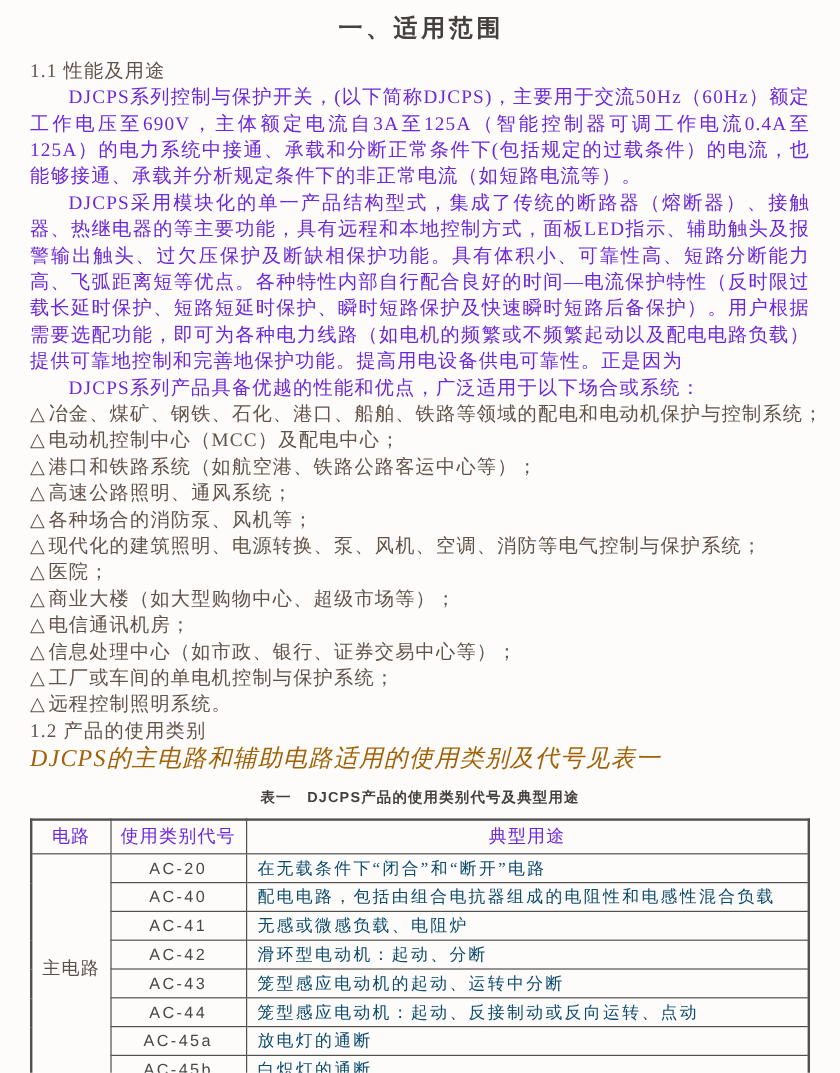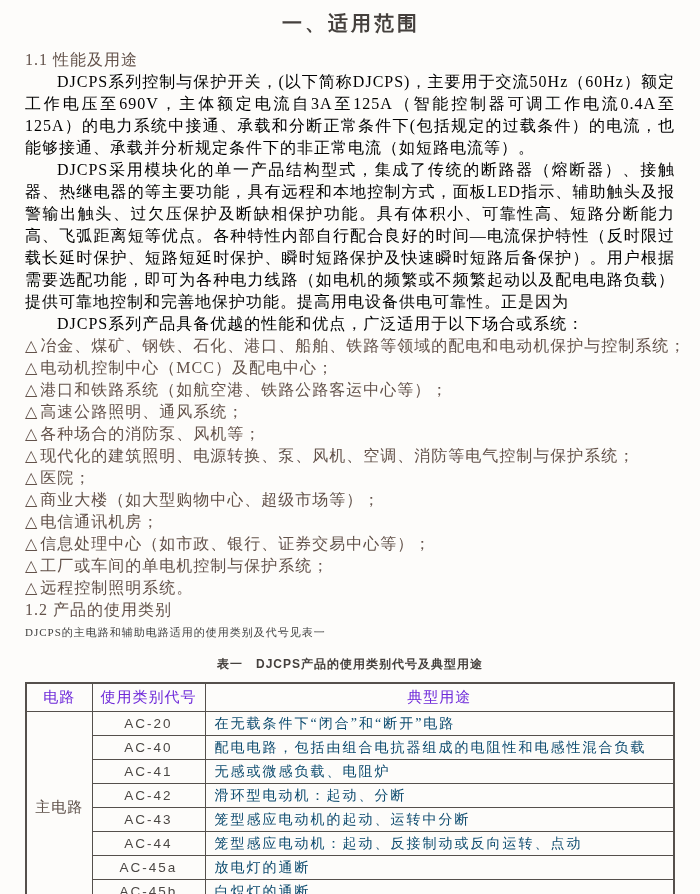--- a/index.html
+++ b/index.html
@@ -32,43 +32,44 @@
     letter-spacing: 1px;
     color: #63524a;
   }
   .body-para {
     font-size: 16px;
     line-height: 22px;
     letter-spacing: 1px;
     text-align: justify;
     text-indent: 2em;
     margin: 0;
-    color: #000000;
+    color: #6d28d9;
   }
   .app-list {
     margin: 0;
     padding: 0;
     list-style: none;
   }
   .app-item {
     font-size: 16px;
     line-height: 22px;
     letter-spacing: 1px;
     color: #63524a;
     white-space: nowrap;
   }
   .app-item .bullet {
     display: inline-block;
     margin-right: 2px;
   }
   .table-intro {
-    font-size: 11px;
-    line-height: 22px;
-    letter-spacing: 1px;
-    color: #404040;
+    font-size: 20px;
+    line-height: 22px;
+    letter-spacing: 1px;
+    color: #a16207;
+    font-style: italic;
   }
   .table-caption {
     text-align: center;
     font-family: "Liberation Sans", sans-serif;
     font-weight: bold;
     font-size: 12px;
     color: #45403d;
     letter-spacing: 1px;
     margin: 13px 0 9px 0;
   }

